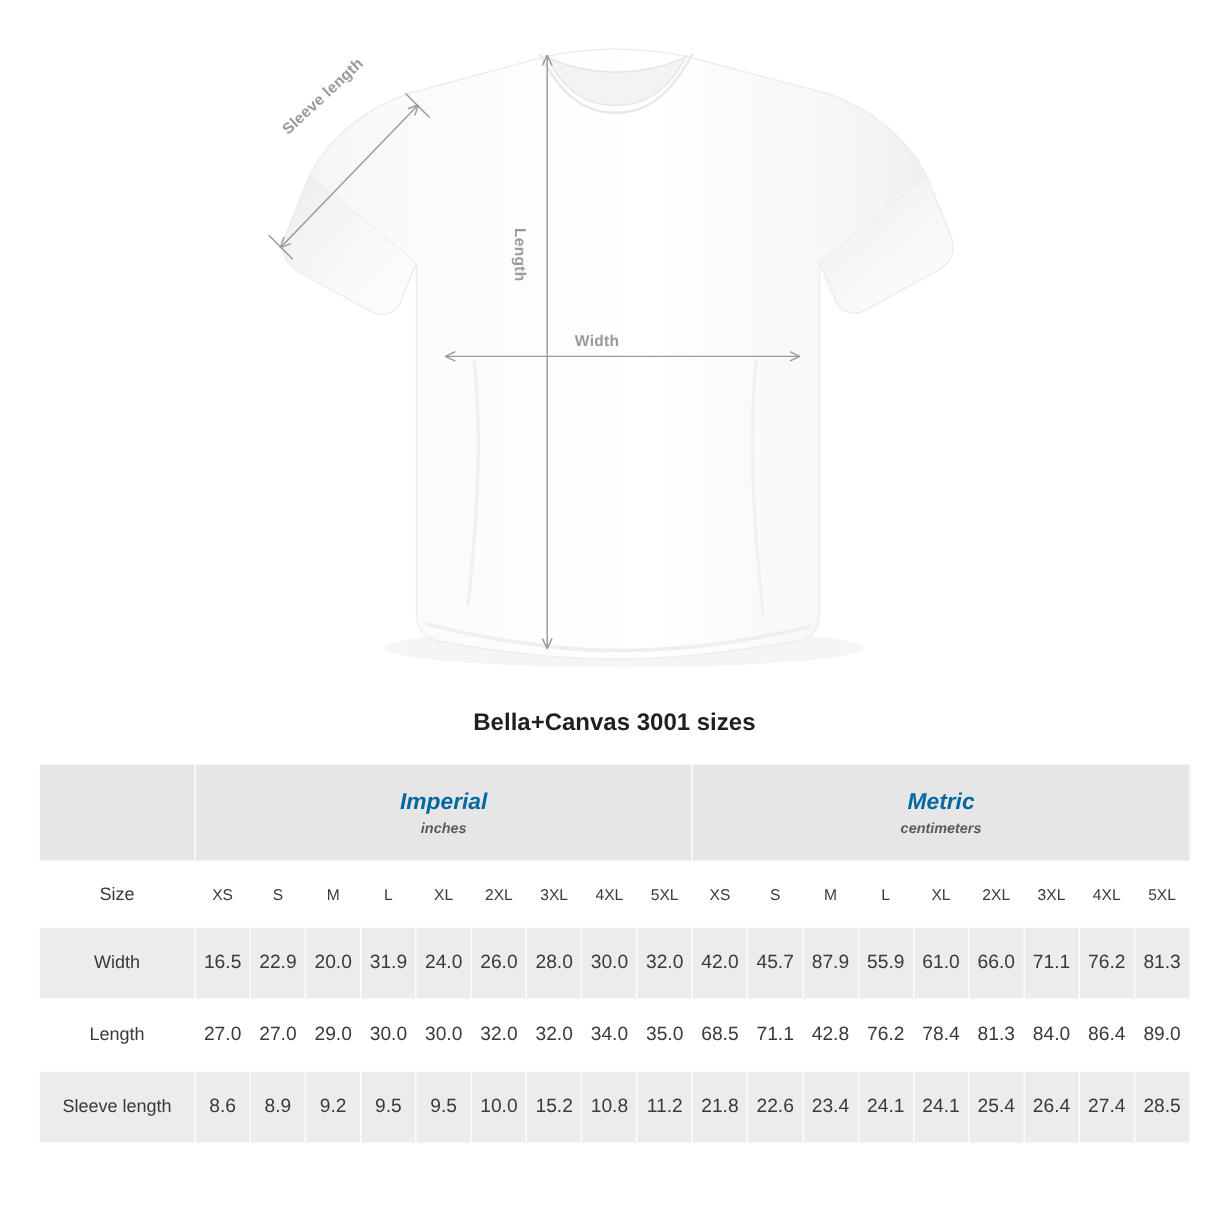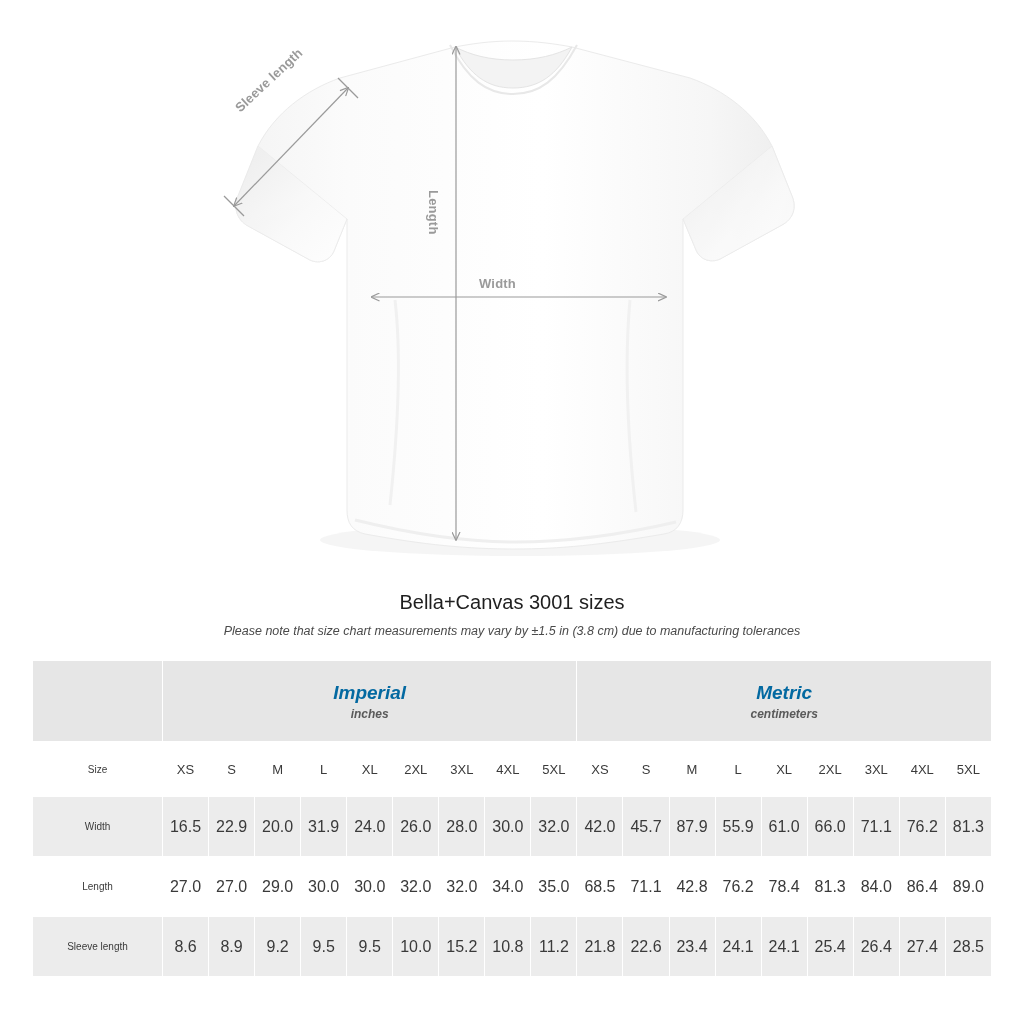--- a/index.html
+++ b/index.html
@@ -53,21 +53,21 @@
     transform-origin: left top;
   }
 
   
   .heading-block {
     text-align: center;
     margin-top: 16px;
   }
   .chart-title {
     font-size: 20px;
-    font-weight: normal;
+    font-weight: bold;
     color: #1f1f1f;
     margin: 0;
   }
   .chart-note {
     font-size: 12.5px;
     font-style: italic;
     color: #4a4a4a;
     margin: 10px 0 0 0;
   }
 
@@ -125,21 +125,21 @@
   .data-row td {
     height: 59px;
     font-size: 16px;
   }
   .data-row.shaded td { background: #ececec; }
   .data-row.plain td  { background: #ffffff; }
 
   td.rowlabel {
     font-weight: bold;
     color: #3a3a3a;
-    font-size: 10px;
+    font-size: 15px;
   }
   .data-row.shaded td.rowlabel { background: #ececec; }
   .data-row.plain td.rowlabel  { background: #ffffff; }
 
   col.labelcol { width: 130px; }
 </style>
 </head>
 <body>
 
 <div class="illustration">
@@ -212,21 +212,20 @@
     <line x1="224" y1="196" x2="244" y2="216" stroke="#9a9a9a" stroke-width="1.2"></line>
   </svg>
 
   <div class="dim-label width-label">Width</div>
   <div class="dim-label length-label">Length</div>
   <div class="dim-label sleeve-label">Sleeve length</div>
 </div>
 
 <div class="heading-block">
   <h1 class="chart-title">Bella+Canvas 3001 sizes</h1>
-  <p class="chart-note">Please note that size chart measurements may vary by ±1.5 in (3.8 cm) due to manufacturing tolerances</p>
 </div>
 
 <div class="table-wrap">
   <table class="size-table">
     <colgroup>
       <col class="labelcol">
     </colgroup>
     <thead>
       <tr class="unit-head">
         <td></td>

